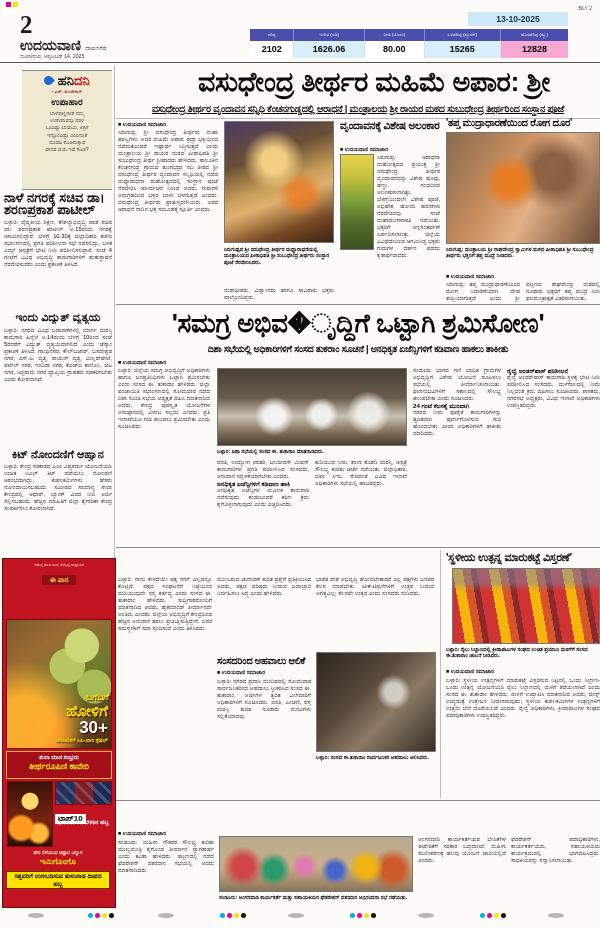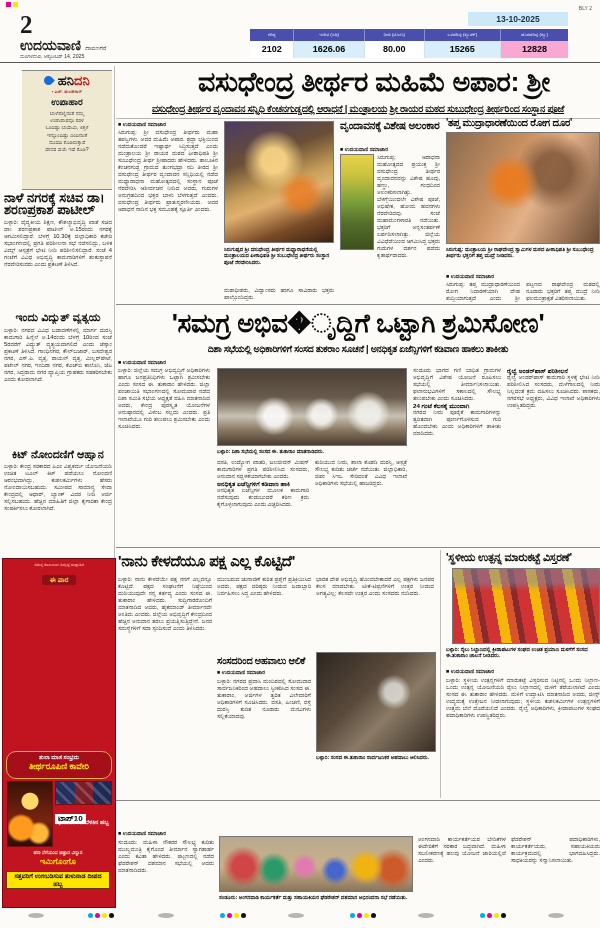--- a/index.html
+++ b/index.html
@@ -193,21 +193,29 @@
 
   <div class="abs side-hl center" style="left:4px;top:311px;width:108px;height:13px;font-size:11px;">ಇಂದು ವಿದ್ಯುತ್ ವ್ಯತ್ಯಯ</div>
   <div class="abs body-txt" style="left:4px;top:327px;width:108px;height:116px;">ಬಳ್ಳಾರಿ: ನಗರದ ವಿವಿಧ ಬಡಾವಣೆಗಳಲ್ಲಿ ಮಾರ್ಗ ದುರಸ್ತಿ ಕಾಮಗಾರಿ ಹಿನ್ನೆಲೆ ಅ.14ರಂದು ಬೆಳಗ್ಗೆ 10ರಿಂದ ಸಂಜೆ 5ರವರೆಗೆ ವಿದ್ಯುತ್ ವ್ಯತ್ಯಯವಾಗಲಿದೆ ಎಂದು ಜೆಸ್ಕಾಂ ಪ್ರಕಟಣೆ ತಿಳಿಸಿದೆ. ಗಾಂಧಿನಗರ, ಕೌಲ್‌ಬಜಾರ್, ಬಸವೇಶ್ವರ ನಗರ, ಎಸ್.ಪಿ. ವೃತ್ತ, ರಾಯಲ್ ವೃತ್ತ, ಮಿಲ್ಲರ್‌ಪೇಟೆ, ಪಟೇಲ್ ನಗರ, ಇಂದಿರಾ ನಗರ, ಕೆಎಚ್‌ಬಿ ಕಾಲೊನಿ, ಜೆಪಿ ನಗರ, ಸಿದ್ದರಾಮ ನಗರ ವ್ಯಾಪ್ತಿಯ ಗ್ರಾಹಕರು ಸಹಕರಿಸಬೇಕು ಎಂದು ಕೋರಲಾಗಿದೆ.</div>
 
   <div class="abs side-hl center" style="left:4px;top:448px;width:108px;height:13px;font-size:11px;">ಕಿಟ್ ನೋಂದಣಿಗೆ ಆಹ್ವಾನ</div>
   <div class="abs body-txt" style="left:4px;top:463px;width:108px;height:92px;">ಬಳ್ಳಾರಿ: ಕೇಂದ್ರ ಸರಕಾರದ ಪಿಎಂ ವಿಶ್ವಕರ್ಮ ಯೋಜನೆಯಡಿ ಉಚಿತ ಟೂಲ್ ಕಿಟ್ ಪಡೆಯಲು ನೋಂದಣಿ ಆರಂಭವಾಗಿದ್ದು, ಕುಶಲಕರ್ಮಿಗಳು ಹೆಸರು ನೋಂದಾಯಿಸಬಹುದು. ಸಮೀಪದ ಸಾಮಾನ್ಯ ಸೇವಾ ಕೇಂದ್ರದಲ್ಲಿ ಆಧಾರ್, ಬ್ಯಾಂಕ್ ವಿವರ ನೀಡಿ ಅರ್ಜಿ ಸಲ್ಲಿಸಬಹುದು. ಹೆಚ್ಚಿನ ಮಾಹಿತಿಗೆ ಜಿಲ್ಲಾ ಕೈಗಾರಿಕಾ ಕೇಂದ್ರ ಸಂಪರ್ಕಿಸಲು ಕೋರಲಾಗಿದೆ.</div>
 
   <div class="abs ad" style="left:2px;top:558px;width:112px;height:348px;">
     <div class="ad-tagline" style="margin-top:3px;">ಸಮಸ್ತ ಕುಟುಂಬದ ಸಮೃದ್ಧ ಸಾಪ್ತಾಹಿಕ</div>
     <div class="center" style="margin-top:1px;"><span class="ad-pill">ಈ ವಾರ</span></div>
-    <div class="abs ad-f1" style="left:3px;top:192px;width:104px;height:26px;border-radius:10px;">
+    <div class="abs ad-collage" style="left:3px;top:60px;width:104px;height:128px;">
+      <div class="ad-ol">
+        <div class="ad-bage">ಬಗೆಬಗೆ</div>
+        <div class="ad-holige">ಹೋಳಿಗೆ</div>
+        <div class="ad-30">30+</div>
+        <div class="ad-sub">ದೀಪಾವಳಿಗೆ ಸಿಹಿ-ಖಾರ ಸ್ಪೆಷಲ್</div>
+      </div>
+    </div>
+    <div class="abs ad-f1" style="left:3px;top:192px;width:104px;height:26px;">
       <div class="l1">ತುಲಾ ಮಾಸ ಸಂಭ್ರಮ</div>
       <div class="l2">ತೀರ್ಥರೂಪಿಣಿ ಕಾವೇರಿ</div>
     </div>
     <div class="abs ad-diya" style="left:4px;top:222px;width:44px;height:64px;"></div>
     <div class="abs ad-kites" style="left:52px;top:222px;width:55px;height:22px;"></div>
     <div class="abs" style="left:52px;top:248px;"><span class="ad-top10">ಟಾಪ್10</span></div>
     <div class="abs ad-top10-txt" style="left:52px;top:260px;width:55px;height:26px;overflow:hidden;">ಝಗಮಗಿಸುವ ಬೆಳಕಿನ ಹಬ್ಬ</div>
     <div class="abs ad-f3" style="left:3px;top:290px;width:104px;">ಹಣ ನೆಗೆಯುವ ಚಿತ್ತಾರ ವಿನ್ಯಾಸ</div>
     <div class="abs ad-imig" style="left:3px;top:298px;width:104px;">ಇಮಿಗೊಂಗೊ</div>
     <div class="abs ad-banner" style="left:3px;top:312px;width:104px;height:18px;">ಸತ್ತವರಿಗೆ ಉಣಬಡಿಸುವ ತುಳುನಾಡ ದೀಪದ ಹಬ್ಬ</div>
@@ -234,21 +242,20 @@
     <div class="body-txt">ನಗರದ ನೀರು ಪೂರೈಕೆ ಕಾಮಗಾರಿಗಳನ್ನು ತ್ವರಿತವಾಗಿ ಪೂರ್ಣಗೊಳಿಸುವ ಗುರಿ ಹೊಂದಬೇಕು ಎಂದು ಅಧಿಕಾರಿಗಳಿಗೆ ತಾಕೀತು ಮಾಡಿದರು.</div>
   </div>
   <div class="abs" style="left:507px;top:367px;width:93px;height:178px;overflow:hidden;">
     <div class="subhead-inline">ರೈಲ್ವೆ ಅಂಡರ್‌ಪಾಸ್ ಪರಿಶೀಲನೆ</div>
     <div class="body-txt">ರೈಲ್ವೆ ಅಂಡರ್‌ಪಾಸ್ ಕಾಮಗಾರಿ ಸ್ಥಳಕ್ಕೆ ಭೇಟಿ ನೀಡಿ ಪರಿಶೀಲಿಸಿದ ಸಂಸದರು, ಮಳೆಗಾಲದಲ್ಲಿ ನೀರು ನಿಲ್ಲದಂತೆ ಕ್ರಮ ವಹಿಸಲು ಸೂಚಿಸಿದರು. ಶಾಸಕರು, ನಗರಸಭೆ ಅಧ್ಯಕ್ಷರು, ವಿವಿಧ ಇಲಾಖೆ ಅಧಿಕಾರಿಗಳು ಉಪಸ್ಥಿತರಿದ್ದರು.</div>
   </div>
 
   <div class="abs rule-h" style="left:116px;top:547px;width:484px;"></div>
   <div class="abs rule-v" style="left:440px;top:550px;height:248px;"></div>
 
-  <div class="abs hl" style="left:118px;top:551px;width:318px;height:21px;font-size:15px;line-height:19px;white-space:nowrap;">'ನಾನು ಕೇಳದೆಯೂ ಪಕ್ಷ ಎಲ್ಲ ಕೊಟ್ಟಿದೆ'</div>
   <div class="abs body-txt" style="left:118px;top:576px;width:94px;height:220px;">ಬಳ್ಳಾರಿ: ನಾನು ಕೇಳದೆಯೇ ಪಕ್ಷ ನನಗೆ ಎಲ್ಲವನ್ನೂ ಕೊಟ್ಟಿದೆ. ಪಕ್ಷದ ಸಂಘಟನೆಗೆ ನಿಷ್ಠೆಯಿಂದ ದುಡಿಯುವುದೇ ನನ್ನ ಕರ್ತವ್ಯ ಎಂದು ಸಂಸದ ಈ. ತುಕಾರಾಂ ಹೇಳಿದರು. ಸುದ್ದಿಗಾರರೊಂದಿಗೆ ಮಾತನಾಡಿದ ಅವರು, ಹೈಕಮಾಂಡ್ ತೀರ್ಮಾನವೇ ಅಂತಿಮ ಎಂದರು. ಜಿಲ್ಲೆಯ ಅಭಿವೃದ್ಧಿಗೆ ಕೇಂದ್ರದಿಂದ ಹೆಚ್ಚಿನ ಅನುದಾನ ತರಲು ಪ್ರಯತ್ನಿಸುತ್ತಿದ್ದೇನೆ. ಜನರ ಸಮಸ್ಯೆಗಳಿಗೆ ಸದಾ ಸ್ಪಂದಿಸುವೆ ಎಂದು ತಿಳಿಸಿದರು.</div>
   <div class="abs body-txt" style="left:217px;top:576px;width:94px;height:74px;">ಮುಂಬರುವ ಚುನಾವಣೆ ಕುರಿತ ಪ್ರಶ್ನೆಗೆ ಪ್ರತಿಕ್ರಿಯಿಸಿದ ಅವರು, ಪಕ್ಷದ ವರಿಷ್ಠರು ನೀಡುವ ಜವಾಬ್ದಾರಿ ನಿರ್ವಹಿಸಲು ಸಿದ್ಧ ಎಂದು ಹೇಳಿದರು.</div>
   <div class="abs body-txt" style="left:316px;top:576px;width:118px;height:72px;">ಭಾರತ ದೇಶ ಅಭಿವೃದ್ಧಿ ಹೊಂದಬೇಕಾದರೆ ಎಲ್ಲ ಪಕ್ಷಗಳು ಜನಪರ ಕೆಲಸ ಮಾಡಬೇಕು. ಟೀಕೆ-ಟಿಪ್ಪಣಿಗಳಿಗೆ ಉತ್ತರ ನೀಡುವ ಅಗತ್ಯವಿಲ್ಲ; ಕೆಲಸವೇ ಉತ್ತರ ಎಂದು ಸಂಸದರು ನುಡಿದರು.</div>
 
   <div class="abs hl" style="left:217px;top:655px;width:94px;height:13px;font-size:9.8px;line-height:12px;white-space:nowrap;">ಸಂಸದರಿಂದ ಅಹವಾಲು ಆಲಿಕೆ</div>
   <div class="abs byline" style="left:217px;top:669px;width:94px;">■ ಉದಯವಾಣಿ ಸಮಾಚಾರ</div>
   <div class="abs body-txt" style="left:217px;top:678px;width:94px;height:118px;">ಬಳ್ಳಾರಿ: ನಗರದ ಪ್ರವಾಸಿ ಮಂದಿರದಲ್ಲಿ ಸೋಮವಾರ ಸಾರ್ವಜನಿಕರಿಂದ ಅಹವಾಲು ಸ್ವೀಕರಿಸಿದ ಸಂಸದ ಈ. ತುಕಾರಾಂ, ಅರ್ಜಿಗಳ ತ್ವರಿತ ವಿಲೇವಾರಿಗೆ ಅಧಿಕಾರಿಗಳಿಗೆ ಸೂಚಿಸಿದರು. ವಸತಿ, ಪಿಂಚಣಿ, ರಸ್ತೆ ದುರಸ್ತಿ ಕುರಿತ ನೂರಾರು ಮನವಿಗಳು ಸಲ್ಲಿಕೆಯಾದವು.</div>
   <div class="abs photo photo-ahav" style="left:316px;top:652px;width:120px;height:100px;"></div>
   <div class="abs cap" style="left:316px;top:754px;width:120px;height:14px;">ಬಳ್ಳಾರಿ: ಸಂಸದ ಈ.ತುಕಾರಾಂ ಸಾರ್ವಜನಿಕರ ಅಹವಾಲು ಆಲಿಸಿದರು.</div>
 

